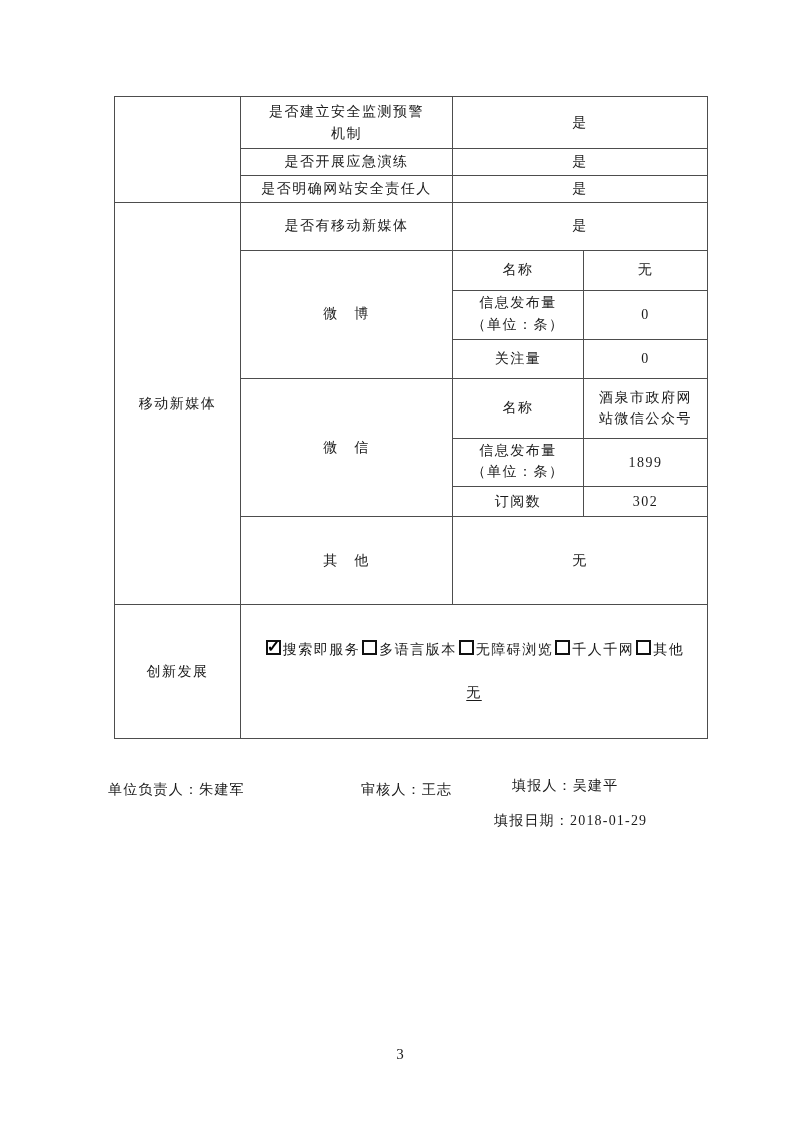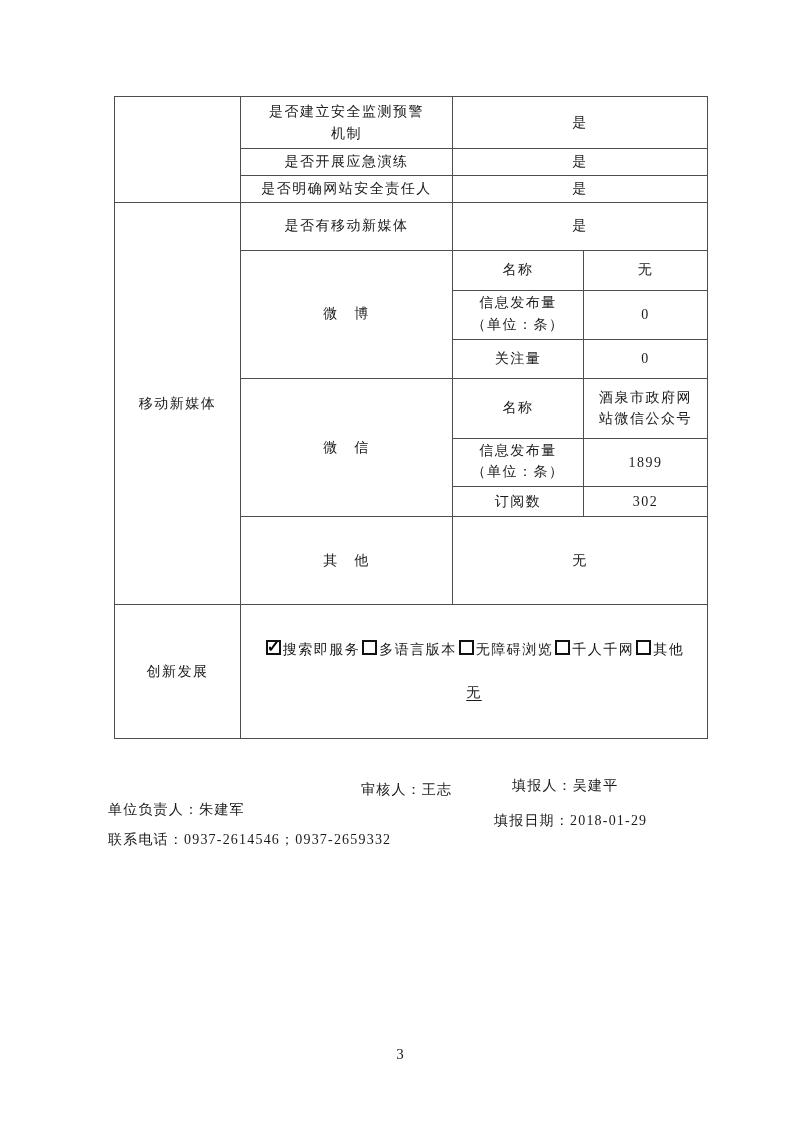--- a/index.html
+++ b/index.html
@@ -146,23 +146,22 @@
       <tr class="r12">
         <td class="sec-head">创新发展</td>
         <td colspan="3" class="innovation-cell">
           <div><span class="cbox checked"></span><span>搜索即服务</span><span class="cbox"></span><span>多语言版本</span><span class="cbox"></span><span>无障碍浏览</span><span class="cbox"></span><span>千人千网</span><span class="cbox"></span><span>其他</span></div>
           <div><span class="u">无</span></div>
         </td>
       </tr>
     </tbody>
   </table>
 
-  <span class="fline" style="left:108px;top:781px;margin-top:20px;">单位负责人：朱建军</span>
+  <span class="fline" style="left:108px;top:781px;">单位负责人：朱建军</span>
   <span class="fline" style="left:337px;top:781px;margin-left:24px;">审核人：王志</span>
   <span class="fline" style="left:512px;top:777px;">填报人：吴建平</span>
 
-  <span class="fline" style="left:108px;top:831px;">联系电话：0937-2614546；0937-2659332</span>
   <span class="fline" style="left:494px;top:812px;">填报日期：2018-01-29</span>
 
 
   <div class="pagenum">3</div>
 
 </div>
 
 </body></html>

